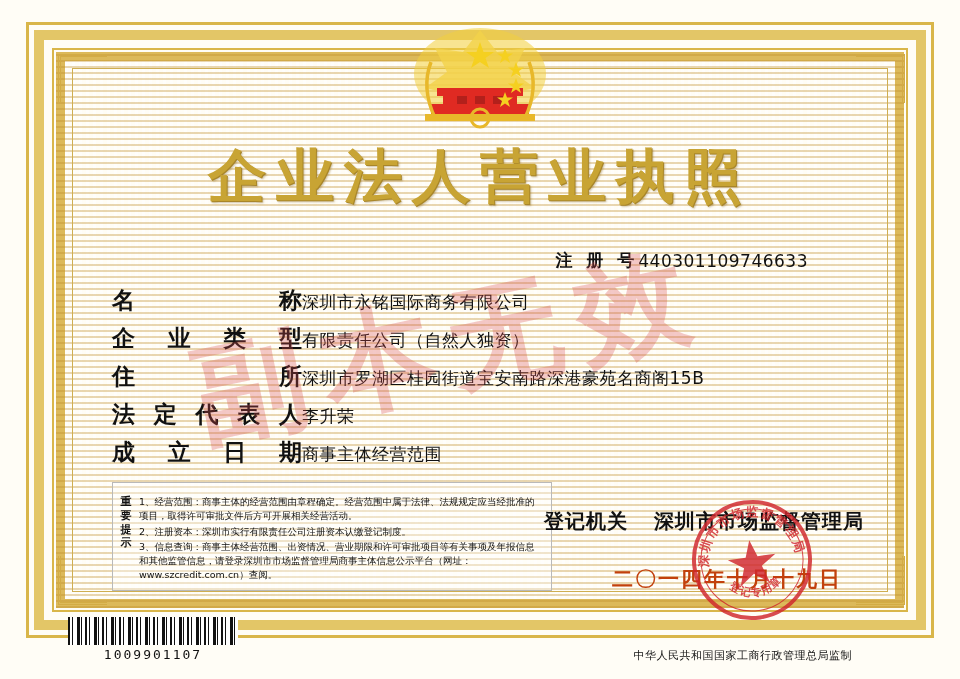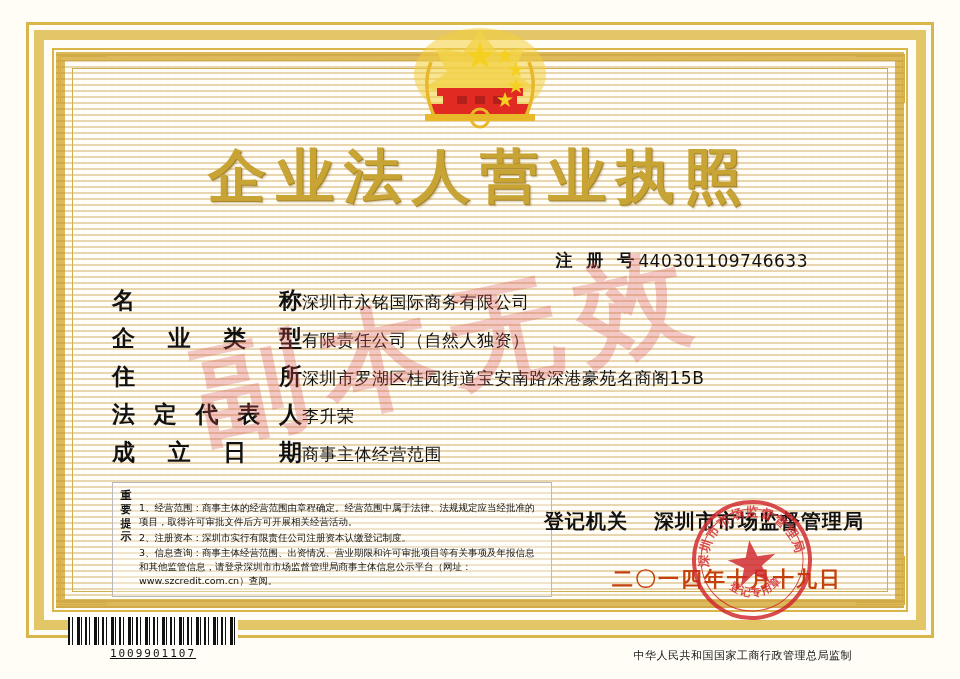--- a/index.html
+++ b/index.html
@@ -154,42 +154,41 @@
     letter-spacing: 0.5px;
   }
 
   
   .notes {
     position: absolute;
     left: 112px;
     top: 482px;
     width: 440px;
     border: 1px solid #b9b9b9;
-    padding: 6px 8px 6px 6px;
+    padding: 12px 8px 6px 6px;
     box-sizing: border-box;
     display: flex;
     gap: 6px;
     background: rgba(255,255,255,0.35);
   }
   .notes-title {
     font-family: "DejaVu Sans", sans-serif;
     font-size: 11px;
     font-weight: bold;
     line-height: 1.25;
     width: 14px;
     color: #111;
     flex: none;
     text-align: center;
   }
   .notes-list {
     font-family: "DejaVu Sans", sans-serif;
     font-size: 9.5px;
     line-height: 1.5;
     color: #111;
-    margin-top: 12px;
   }
   .notes-list div { margin-bottom: 1px; }
 
   
   .authority {
     position: absolute;
     right: 96px;
     top: 508px;
     font-family: "DejaVu Sans", sans-serif;
     font-size: 20px;
@@ -265,25 +264,24 @@
     width: 170px;
     height: 28px;
     background:
       repeating-linear-gradient(90deg,
         #111 0 2px, #fff 2px 4px, #111 4px 5px, #fff 5px 9px,
         #111 9px 12px, #fff 12px 13px, #111 13px 14px, #fff 14px 17px);
   }
   .barcode-num {
     margin-top: 2px;
     font-family: "DejaVu Sans Mono", monospace;
-    font-size: 11px;
+    font-size: 13px;
     letter-spacing: 2px;
     color: #111;
     text-align: center;
-    text-decoration: underline;
   }
 </style>
 </head>
 <body>
 
 <div id="page">
 
   <div class="border-outer"></div>
   <div class="border-mid"></div>
   <div class="border-guilloche"></div>

